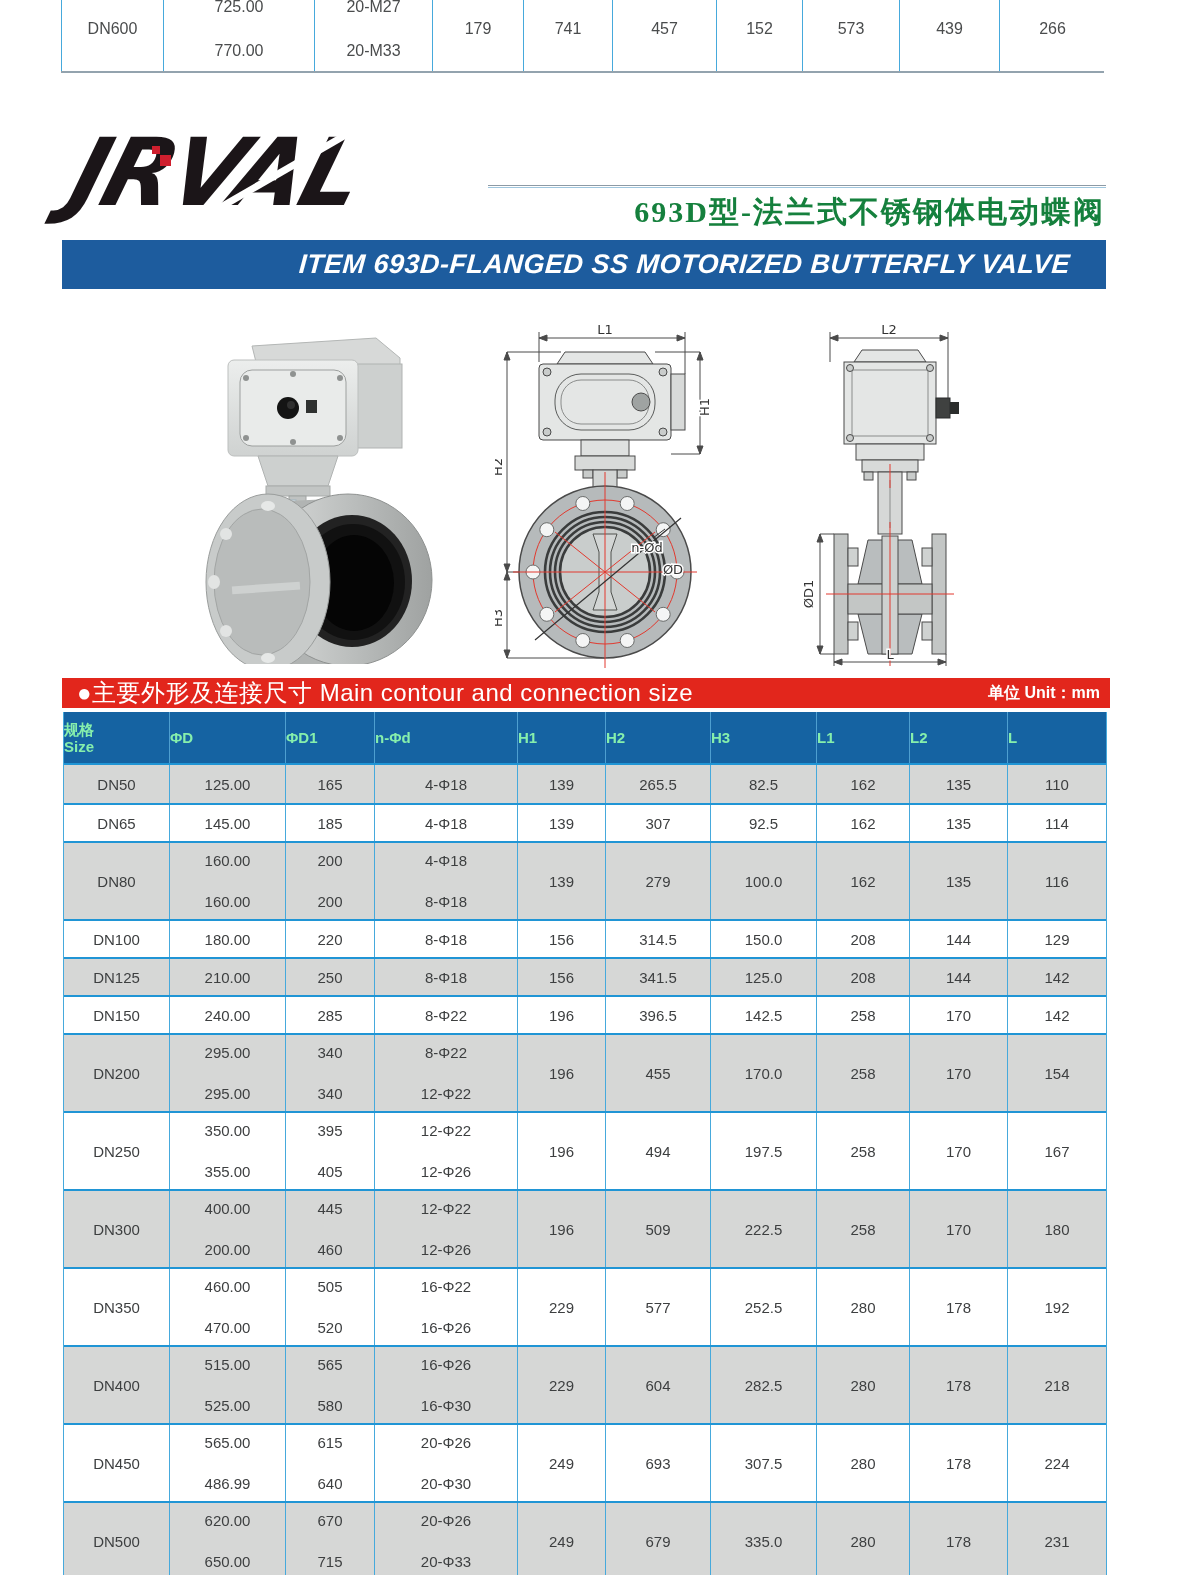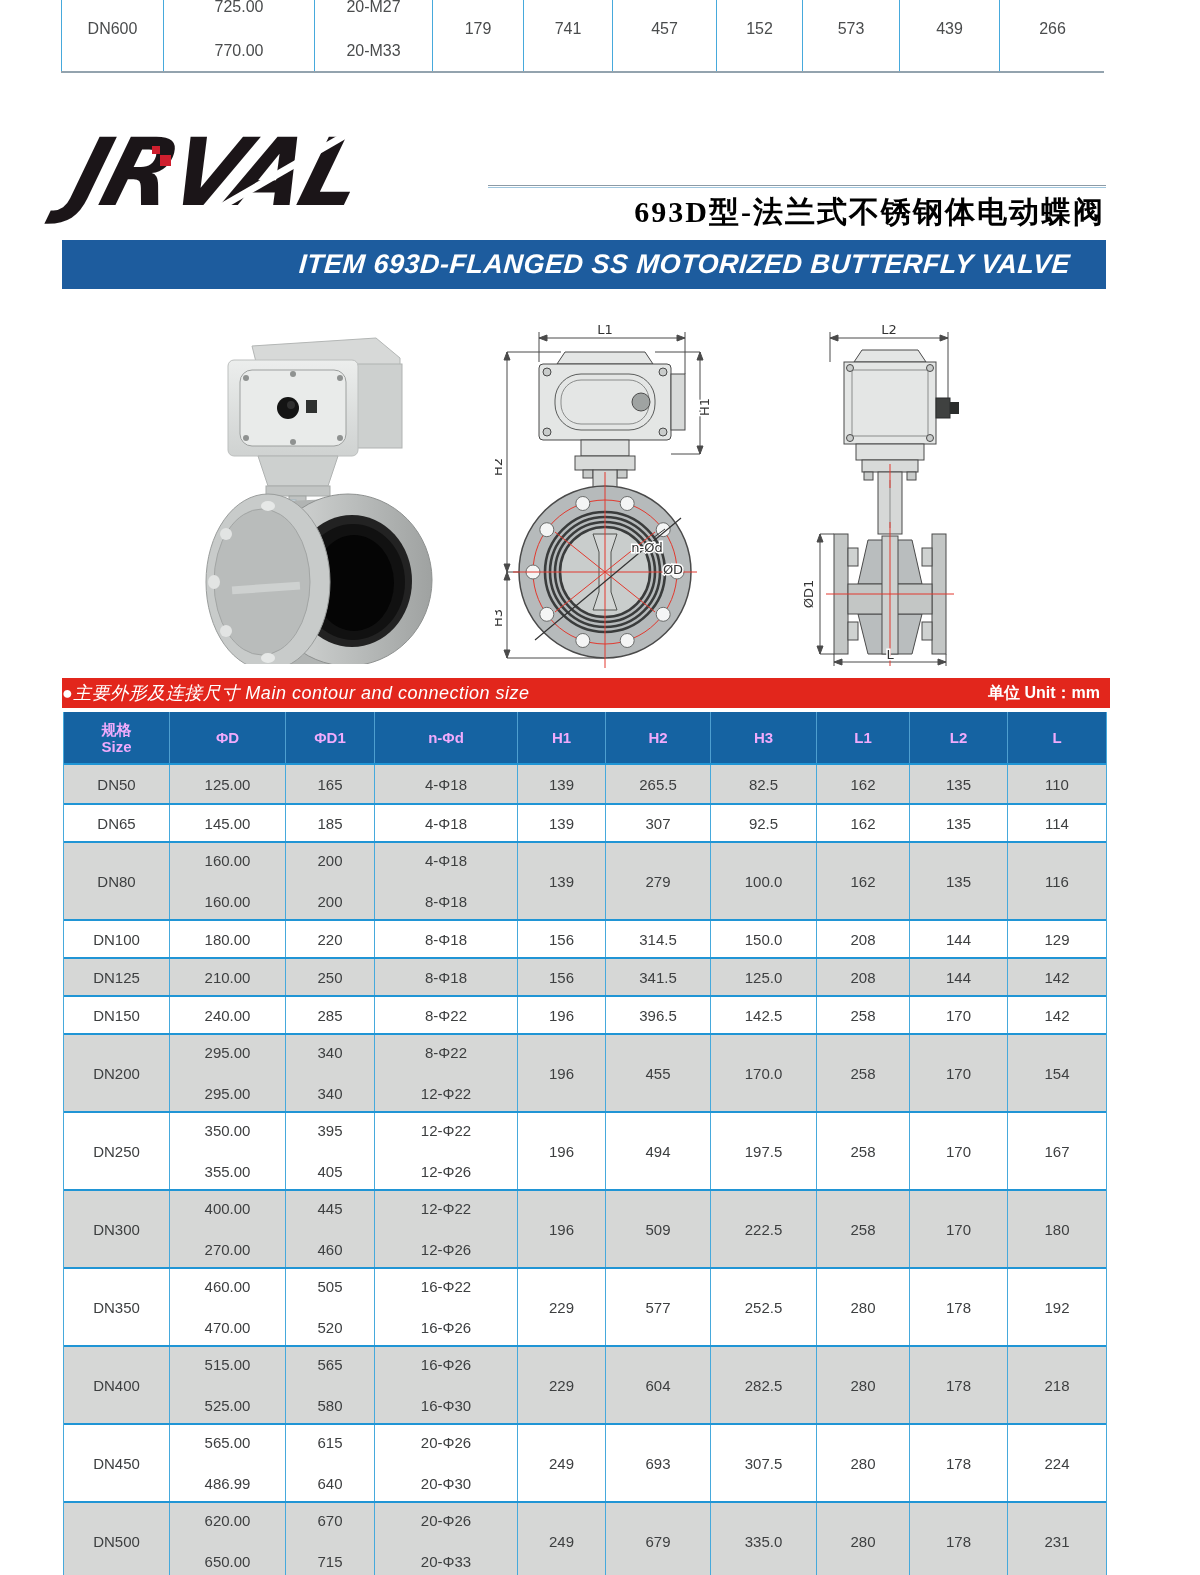--- a/index.html
+++ b/index.html
@@ -30,45 +30,45 @@
   .logo-dot{position:absolute;background:#cf1f2e;}
   .ld1{left:84px;top:28px;width:8px;height:8px;}
   .ld2{left:92px;top:37px;width:11px;height:11px;}
 
   
   .head-rule{position:absolute;left:488px;top:185px;width:618px;height:3px;}
   .head-rule .r1{height:1px;background:#8c9aa5;}
   .head-rule .r2{height:1px;background:#9fc6de;margin-top:1px;}
   .cn-title{position:absolute;left:0;top:192px;width:1105px;text-align:right;
             font-family:"Liberation Serif","DejaVu Serif",serif;font-size:30px;font-weight:bold;
-            color:#000000;letter-spacing:2px;}
+            color:#15803d;letter-spacing:2px;}
 
   
   .item-banner{position:absolute;left:62px;top:240px;width:1044px;height:49px;background:#1d5c9e;}
   .item-banner span{position:absolute;right:36px;top:0;line-height:49px;color:#fff;
                     font-size:27px;font-weight:bold;font-style:italic;letter-spacing:0.5px;
                     transform:skewX(-4deg);white-space:nowrap;}
 
   
   .art{position:absolute;}
   svg text{font-family:"DejaVu Sans","Liberation Sans",sans-serif;}
 
   
   .section-banner{position:absolute;left:62px;top:678px;width:1048px;height:30px;background:#e2261c;
                   display:flex;align-items:center;justify-content:space-between;color:#fff;}
-  .section-banner .left{font-size:18px;padding-left:0;letter-spacing:0.5px;white-space:nowrap;font-style:italic;}
+  .section-banner .left{font-size:24px;padding-left:15px;letter-spacing:0.5px;white-space:nowrap;}
   .section-banner .right{font-size:16px;padding-right:10px;white-space:nowrap;font-weight:bold;}
 
   
   .size-table{position:absolute;left:63px;top:712px;width:1042px;
               border-left:1px solid #46a9dc;border-right:1px solid #46a9dc;}
   .thead{display:grid;grid-template-columns:106px 116px 89px 143px 88px 105px 106px 93px 98px 98px;
          height:51px;background:#1563a2;}
-  .thead .hcell{display:flex;flex-direction:column;align-items:center;justify-content:center;
-                color:#f0abfc;font-size:15px;font-weight:bold;border-right:1px solid #4e9fd0;}
+  .thead .hcell{display:flex;flex-direction:column;justify-content:center;
+                color:#86efac;font-size:15px;font-weight:bold;border-right:1px solid #4e9fd0;}
   .thead .hcell:last-child{border-right:none;}
   .thead .hcell div{line-height:17px;}
   .srows{border-top:2px solid #2095d5;}
   .srow{display:grid;grid-template-columns:106px 116px 89px 143px 88px 105px 106px 93px 98px 98px;
         height:38px;box-sizing:border-box;}
   .srow.dbl{height:78px;}
   .srow + .srow{border-top:2px solid #2095d5;}
   .srow.gray{background:#d6d7d6;}
   .srow.white{background:#ffffff;}
   .srow .cell{display:flex;align-items:center;justify-content:center;font-size:15px;
@@ -506,21 +506,21 @@
           <div class="cell">197.5</div>
           <div class="cell">258</div>
           <div class="cell">170</div>
           <div class="cell">167</div>
         </div>
         <div class="srow gray dbl">
           <div class="cell">DN300</div>
           <div class="cell vcol">
             <div class="vline">400.00</div>
             <div class="vdiv"></div>
-            <div class="vline">270.00</div>
+            <div class="vline">200.00</div>
           </div>
           <div class="cell vcol">
             <div class="vline">445</div>
             <div class="vdiv"></div>
             <div class="vline">460</div>
           </div>
           <div class="cell vcol">
             <div class="vline">12-Φ22</div>
             <div class="vdiv"></div>
             <div class="vline">12-Φ26</div>

